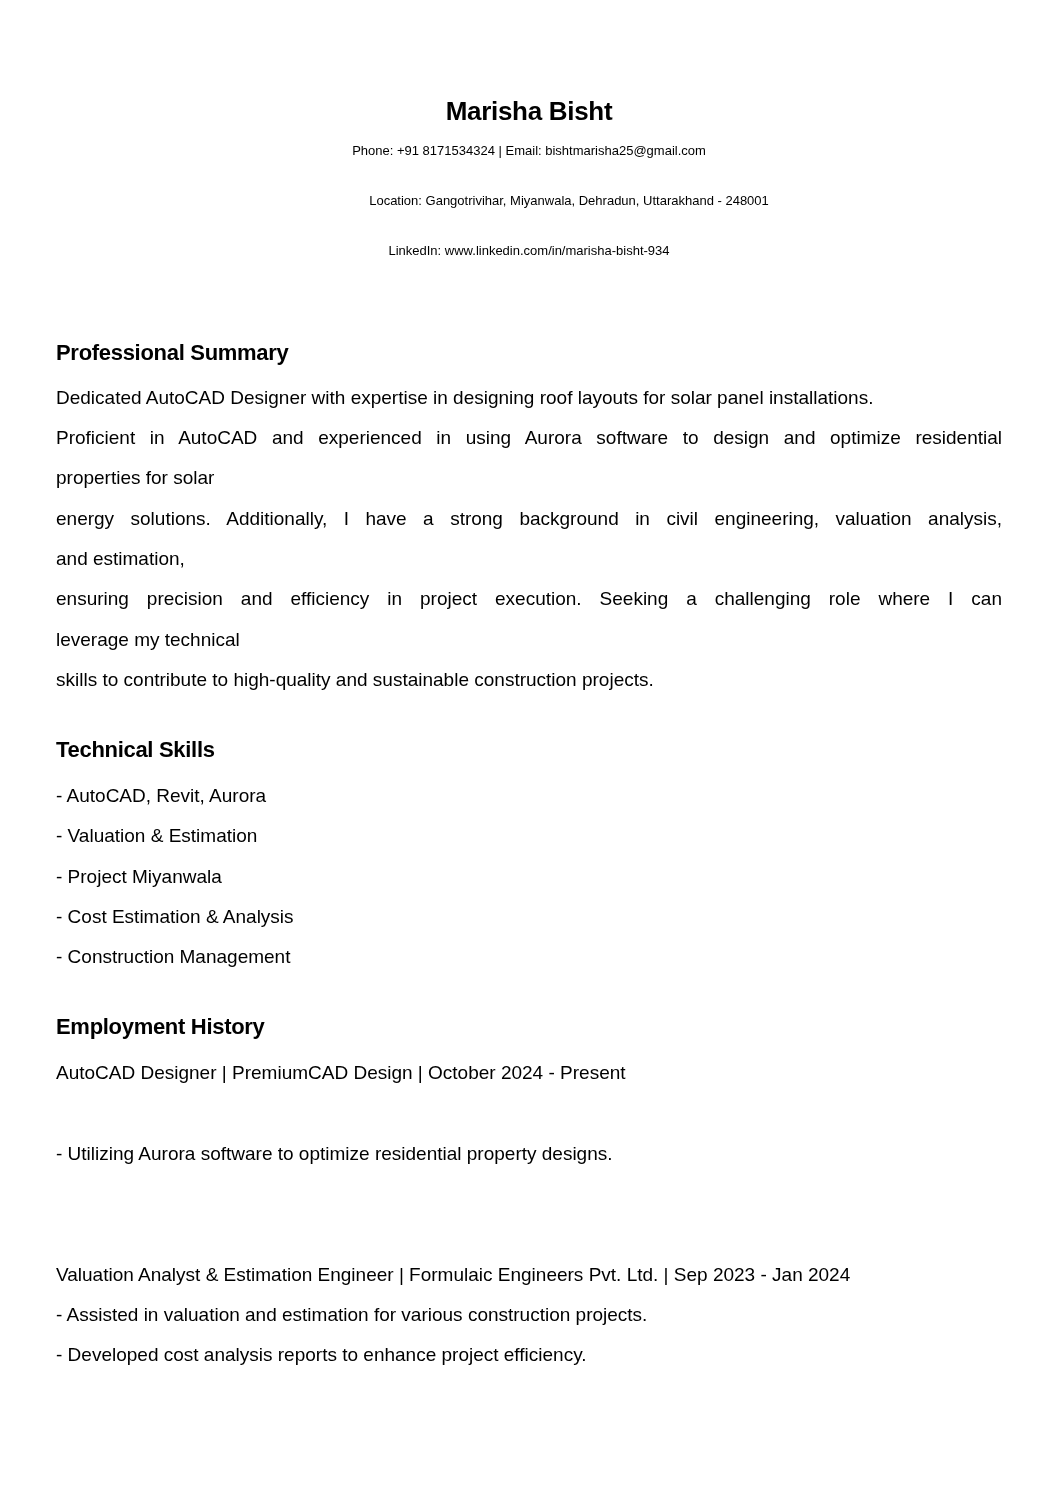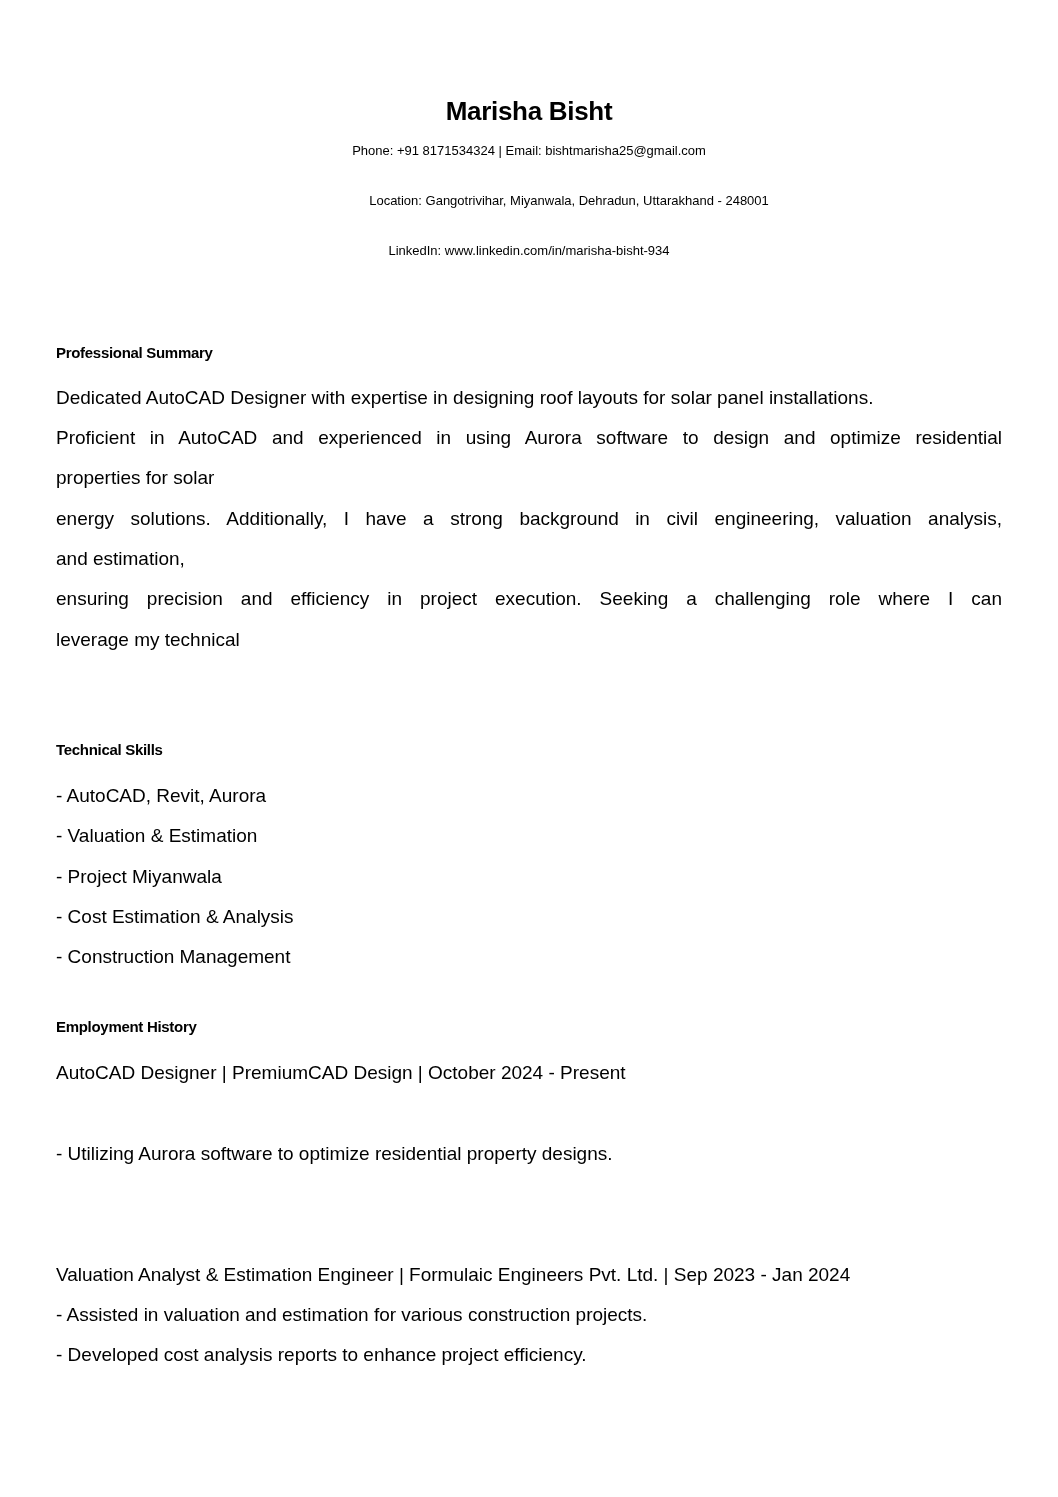--- a/index.html
+++ b/index.html
@@ -36,21 +36,21 @@
       position: absolute;
       left: 0; width: 1058px;
       text-align: center;
       font-size: 13px;
       line-height: 24px;
     }
     .section-heading {
       position: absolute;
       left: 56px;
       font-weight: bold;
-      font-size: 15px;
+      font-size: 22px;
       line-height: 28px;
       letter-spacing: -0.3px;
     }
     .line {
       position: absolute;
       left: 56px;
       font-size: 19px;
       line-height: 24px;
       white-space: nowrap;
     }
@@ -72,20 +72,21 @@
   <div class="contact-line" style="top:239px;">LinkedIn: www.linkedin.com/in/marisha-bisht-934</div>
 
   <div class="section-heading" style="top:339px;">Professional Summary</div>
   <div class="line" style="top:386px;">Dedicated AutoCAD Designer with expertise in designing roof layouts for solar panel installations.</div>
   <div class="line justify" style="top:426px;">Proficient in AutoCAD and experienced in using Aurora software to design and optimize residential</div>
   <div class="line" style="top:466px;">properties for solar</div>
   <div class="line justify" style="top:507px;">energy solutions. Additionally, I have a strong background in civil engineering, valuation analysis,</div>
   <div class="line" style="top:547px;">and estimation,</div>
   <div class="line justify" style="top:587px;">ensuring precision and efficiency in project execution. Seeking a challenging role where I can</div>
   <div class="line" style="top:628px;">leverage my technical</div>
+  <div class="line" style="top:668px;">skills to contribute to high-quality and sustainable construction projects.</div>
 
   <div class="section-heading" style="top:736px;">Technical Skills</div>
   <div class="line" style="top:784px;">- AutoCAD, Revit, Aurora</div>
   <div class="line" style="top:824px;">- Valuation &amp; Estimation</div>
   <div class="line" style="top:865px;">- Project Miyanwala</div>
   <div class="line" style="top:905px;">- Cost Estimation &amp; Analysis</div>
   <div class="line" style="top:945px;">- Construction Management</div>
 
   <div class="section-heading" style="top:1013px;">Employment History</div>
 

